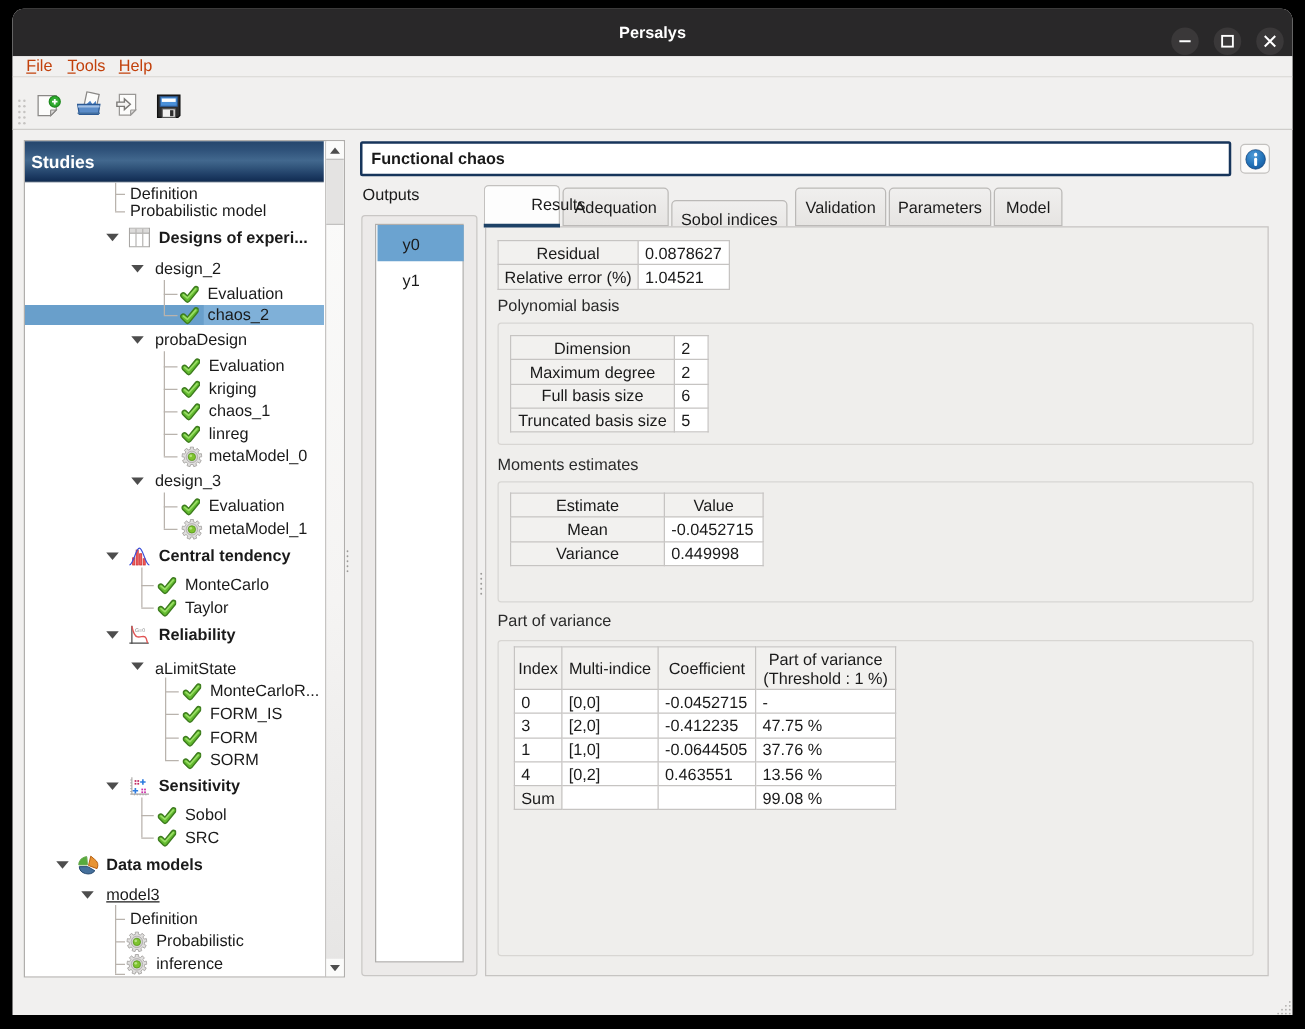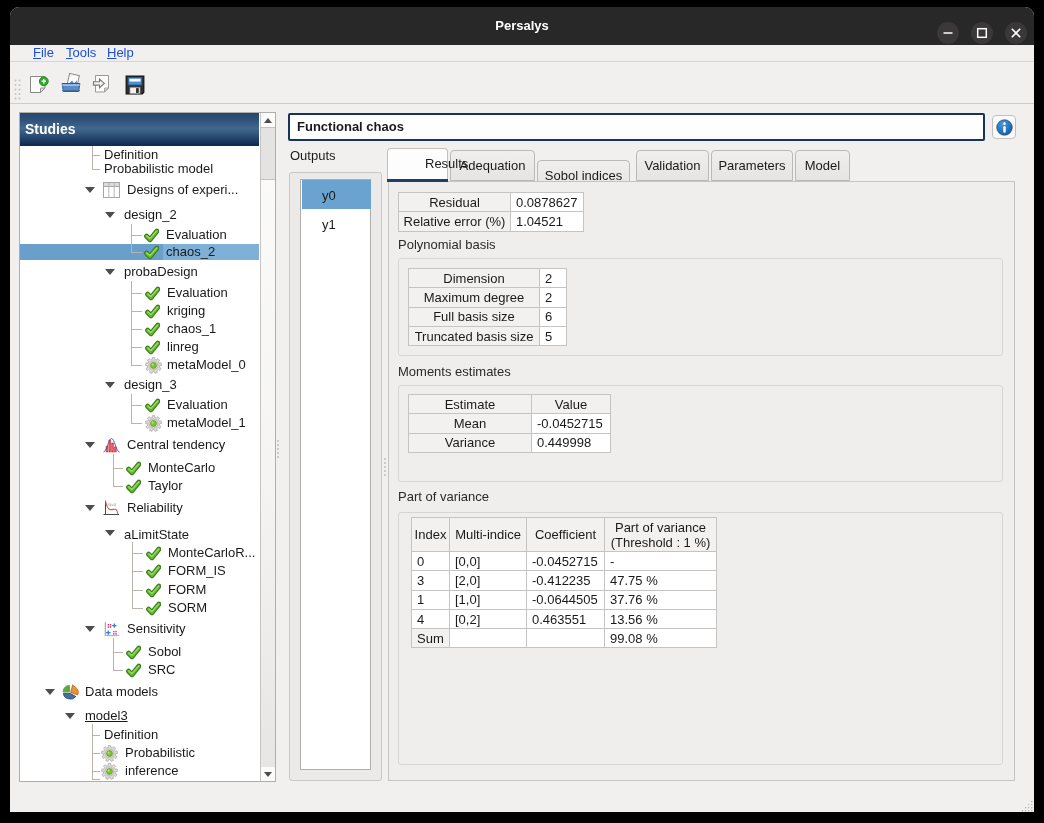--- a/index.html
+++ b/index.html
@@ -5,36 +5,36 @@
 *{box-sizing:border-box;}
 .abs{position:absolute;}
 #win{position:absolute;left:10px;top:7px;width:1024px;height:805px;background:#f1f0ef;
  border-radius:9px 9px 0 0;overflow:hidden;}
 #titlebar{position:absolute;left:0;top:0;width:1024px;height:38px;background:#292829;}
 #title{position:absolute;left:0;top:0;width:1024px;height:38px;line-height:38px;text-align:center;
  color:#ffffff;font-size:13px;font-weight:bold;}
 .wbtn{position:absolute;top:15px;width:22px;height:22px;border-radius:50%;background:#3a3839;}
 #menubar{position:absolute;left:0;top:38px;width:1024px;height:17px;background:#f1f0ef;
  border-bottom:1px solid #d8d6d4;}
-.menuitem{position:absolute;top:0;height:16px;line-height:16px;font-size:13px;color:#1d4ed8;margin-left:12px;}
+.menuitem{position:absolute;top:0;height:16px;line-height:16px;font-size:13px;color:#c2410c;}
 .menuitem u{text-decoration:underline;}
 #toolbar{position:absolute;left:0;top:55px;width:1024px;height:42px;background:#f1f0ef;
  border-bottom:1px solid #cfcdcb;}
 .tool{position:absolute;top:11px;width:22px;height:22px;}
 
 #treepanel{position:absolute;left:9px;top:105px;width:257px;height:670px;background:#ffffff;
  border:1px solid #b0aeac;text-align:center;}
 #treehdr{position:absolute;left:0px;top:0px;width:239px;height:33px;
  background:linear-gradient(180deg,#25466d 0%,#2f527a 22%,#42688e 48%,#35597f 62%,#1f3e66 84%,#112c52 100%);
  border-bottom:1px solid #122b4a;}
 #treehdr span{position:absolute;left:5px;top:0;height:33px;line-height:33px;color:#fff;
  font-weight:bold;font-size:14px;}
 #treebody{position:absolute;left:0;top:33px;width:240px;height:635px;background:#fff;overflow:hidden;font-size:13px;color:#1a1a1a;}
 .tlabel{position:absolute;top:0;height:18px;line-height:18px;white-space:pre;}
-.tbold{font-weight:normal;}
+.tbold{font-weight:bold;}
 .arrow{position:absolute;width:0;height:0;border-left:5px solid transparent;
  border-right:5px solid transparent;border-top:6px solid #4d4d4d;}
 .conn{position:absolute;background:#b9b3ad;}
 .sel{position:absolute;left:0;width:239px;height:16px;background:#699fcb;}
 .ticon{position:absolute;}
 
 #vscroll{position:absolute;right:0px;top:0px;width:15px;height:668px;
  background:linear-gradient(180deg,#fbfbfa 0%,#f5f4f3 55%,#e6e5e4 100%);
  border-left:1px solid #c6c4c2;}
 .sbtn{position:absolute;left:0px;width:14px;height:14px;background:#fbfbfa;}

